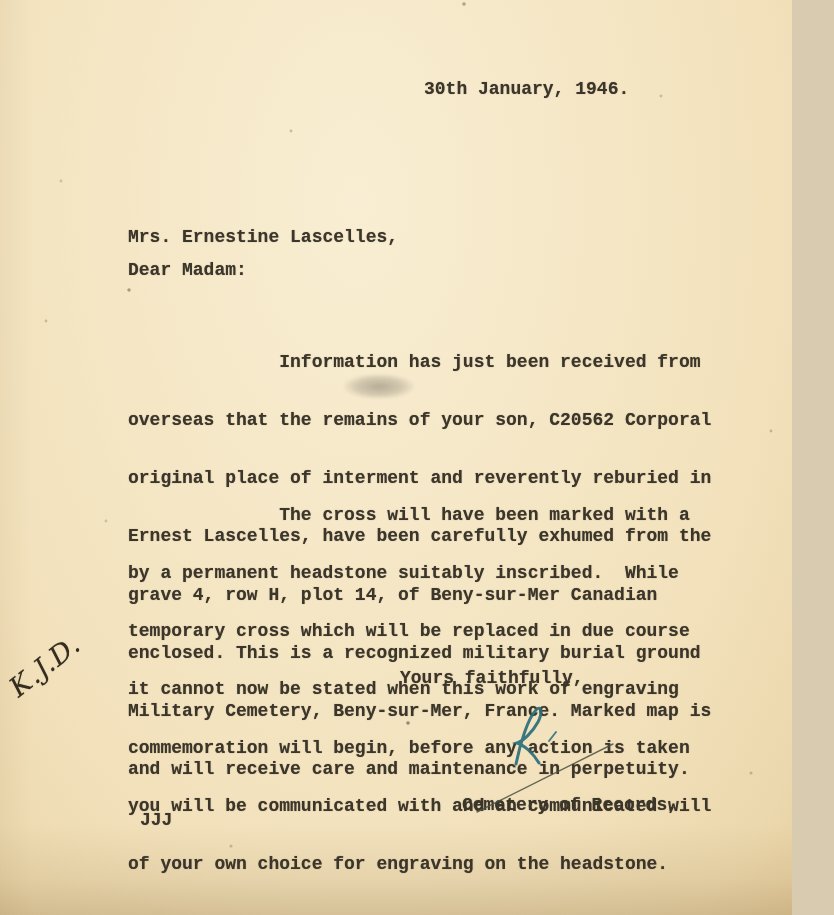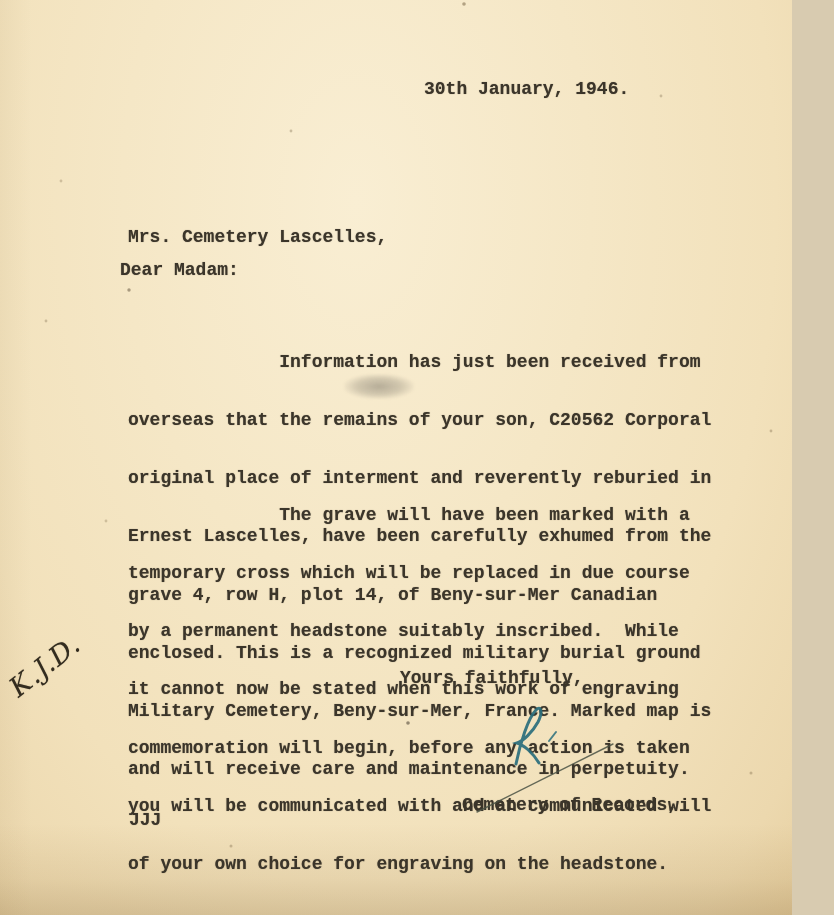--- a/index.html
+++ b/index.html
@@ -72,42 +72,42 @@
 </head>
 <body>
 
 <div class="paper">
 
   <div class="specks"></div>
 
   <div class="typed" style="left:424px;top:80px;">30th January, 1946.</div>
 
   <div class="typed address" style="left:128px;top:184px;">
-    <div>Mrs. Cemetery Lascelles,</div>
+    <div>Mrs. Ernestine Lascelles,</div>
   </div>
 
-  <div class="typed" style="left:120px;top:261px;">Dear Madam:</div>
+  <div class="typed" style="left:128px;top:261px;">Dear Madam:</div>
 
   <div class="typed" style="left:128px;top:314px;">
     <div>              Information has just been received from</div>
     <div>overseas that the remains of your son, C20562 Corporal</div>
     <div>original place of interment and reverently reburied in</div>
     <div>Ernest Lascelles, have been carefully exhumed from the</div>
     <div>grave 4, row H, plot 14, of Beny-sur-Mer Canadian</div>
     <div>enclosed. This is a recognized military burial ground</div>
     <div>Military Cemetery, Beny-sur-Mer, France. Marked map is</div>
     <div>and will receive care and maintenance in perpetuity.</div>
   </div>
 
   <div class="smudge"></div>
 
   <div class="typed" style="left:128px;top:467px;">
-    <div>              The grave will have been marked with a</div>
+    <div>              The cross will have been marked with a</div>
+    <div>by a permanent headstone suitably inscribed.  While</div>
     <div>temporary cross which will be replaced in due course</div>
-    <div>by a permanent headstone suitably inscribed.  While</div>
     <div>it cannot now be stated when this work of engraving</div>
     <div>commemoration will begin, before any action is taken</div>
     <div>you will be communicated with and an communicated will</div>
     <div>of your own choice for engraving on the headstone.</div>
     
     
   </div>
 
   <div class="typed" style="left:400px;top:669px;">Yours faithfully,</div>
 
@@ -116,17 +116,17 @@
     <path d="M 119 53 L 126 44" fill="none" stroke="#2a6e7c" stroke-width="2" stroke-linecap="round" opacity="0.85"></path>
     <path d="M 183 56 L 47 124" fill="none" stroke="#4a5244" stroke-width="1.4" stroke-linecap="round" opacity="0.85"></path>
     <circle cx="168" cy="19" r="1.2" fill="#4a5244" opacity="0.6"></circle>
   </svg>
 
   <div class="typed sigblock" style="left:431px;top:754px;">
     <div>Cemetery of Records,</div>
     
   </div>
 
-  <div class="typed" style="left:129px;top:811px;text-align:center;">JJJ</div>
+  <div class="typed" style="left:140px;top:811px;text-align:center;">JJJ</div>
 
   <div class="handwritten">K.J.D.</div>
 
 </div>
 
 </body></html>

